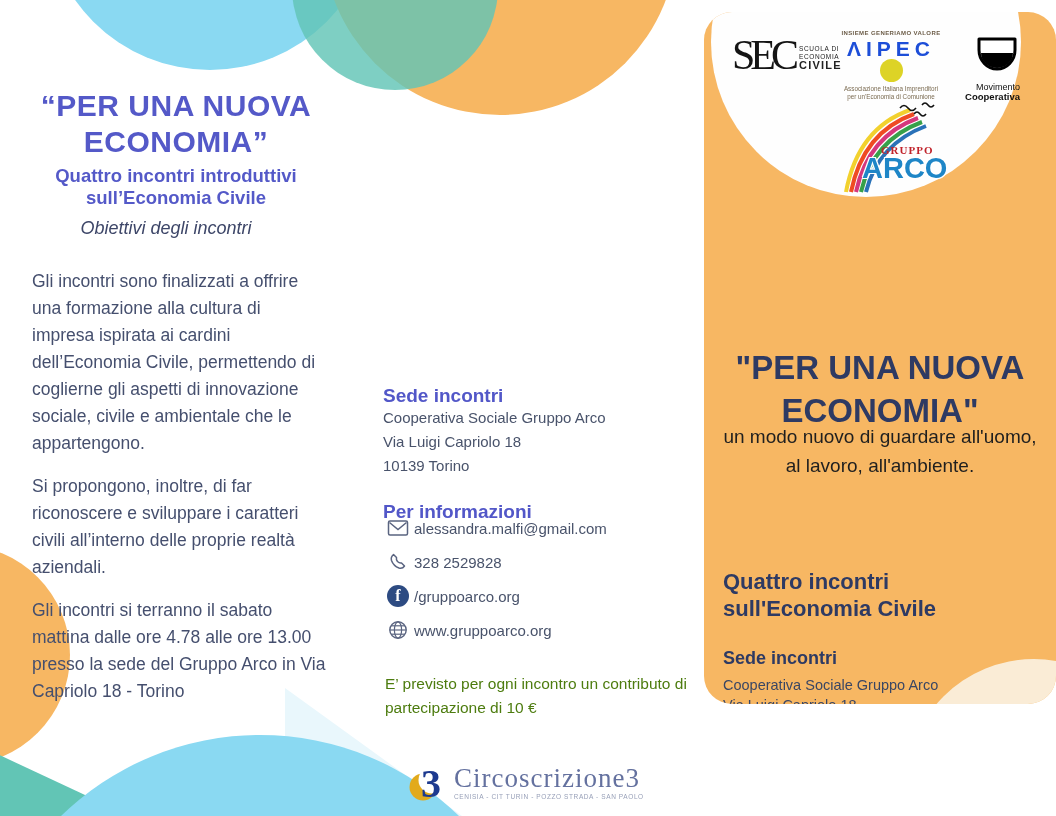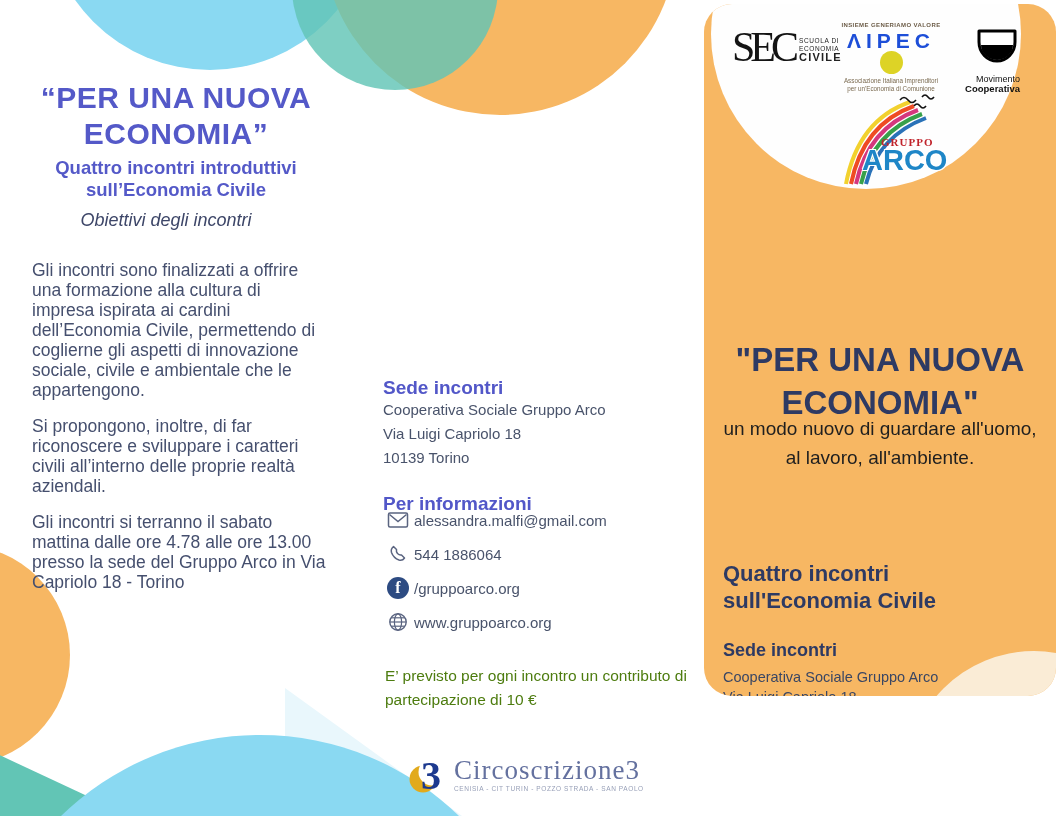--- a/index.html
+++ b/index.html
@@ -12,33 +12,33 @@
   .c-top-teal{left:292px;top:-116px;width:206px;height:206px;background:rgba(98,197,182,.82);z-index:2;}
   
   .c-left-orange{left:-150px;top:545px;width:220px;height:220px;background:#f7b763;z-index:1;}
   
   .tri-pale{position:absolute;left:285px;top:688px;width:177px;height:128px;background:#e9f7fc;
             clip-path:polygon(0 0,0 100%,100% 100%);z-index:1;border-radius:0;}
   .tri-teal{position:absolute;left:0;top:750px;width:130px;height:66px;background:#62c5b5;
             clip-path:polygon(0 8%,0 100%,100% 100%);z-index:1;border-radius:0;}
   .c-bottom-blue{left:-25px;top:735px;width:570px;height:570px;background:#8ad9f2;z-index:2;}
 
-  .panel{position:absolute;top:4px;height:692px;z-index:5;border-radius:28px;}
+  .panel{position:absolute;top:12px;height:692px;z-index:5;border-radius:28px;}
   .left-panel{left:0;width:352px;}
   .middle-panel{left:352px;width:352px;}
 
   
   .l-title{position:absolute;left:16px;top:56px;width:320px;text-align:center;
            font-size:30px;font-weight:bold;color:#5459c8;line-height:36px;letter-spacing:.5px;}
   .l-subtitle{position:absolute;left:21px;top:138px;width:310px;text-align:center;
            font-size:18.5px;font-weight:bold;color:#5459c8;line-height:22px;}
   .l-obiettivi{position:absolute;left:16px;top:206px;width:300px;text-align:center;
            font-style:italic;font-size:18px;color:#3d4668;}
   .l-paras{position:absolute;left:32px;top:256px;width:295px;font-size:17.5px;
-           color:#454f6e;line-height:20px;}
+           color:#454f6e;line-height:27px;}
   .l-paras p{margin:0 0 16px 0;}
 
   
   .m-heading{position:absolute;left:31px;font-size:19px;font-weight:bold;color:#5257c8;}
   .m-sede{top:354px;}
   .m-info{top:470px;}
   .m-addr{position:absolute;left:31px;top:394px;font-size:15px;color:#49536b;line-height:24px;}
   .m-contacts{position:absolute;left:34px;top:499px;}
   .contact-row{display:flex;align-items:center;height:34px;gap:4px;}
   .contact-icon{width:24px;display:flex;justify-content:center;align-items:center;}
@@ -136,21 +136,21 @@
           </svg>
         </span>
         <span class="contact-text">alessandra.malfi@gmail.com</span>
       </div>
       <div class="contact-row">
         <span class="contact-icon">
           <svg width="20" height="20" viewBox="0 0 20 20">
             <path d="M5.5 2.5 L8.5 5.5 Q8 7.5 9.5 9.5 Q11.5 11.5 13.5 11 L16.5 14 Q14.5 17 11 16 Q5.5 14 3.5 8.5 Q2.5 5 5.5 2.5 Z" fill="none" stroke="#5a6480" stroke-width="1.5" stroke-linejoin="round"></path>
           </svg>
         </span>
-        <span class="contact-text">544 1886064</span>
+        <span class="contact-text">328 2529828</span>
       </div>
       <div class="contact-row">
         <span class="contact-icon">
           <span class="fb-badge">f</span>
         </span>
         <span class="contact-text">/gruppoarco.org</span>
       </div>
       <div class="contact-row">
         <span class="contact-icon">
           <svg width="22" height="22" viewBox="0 0 22 22">

